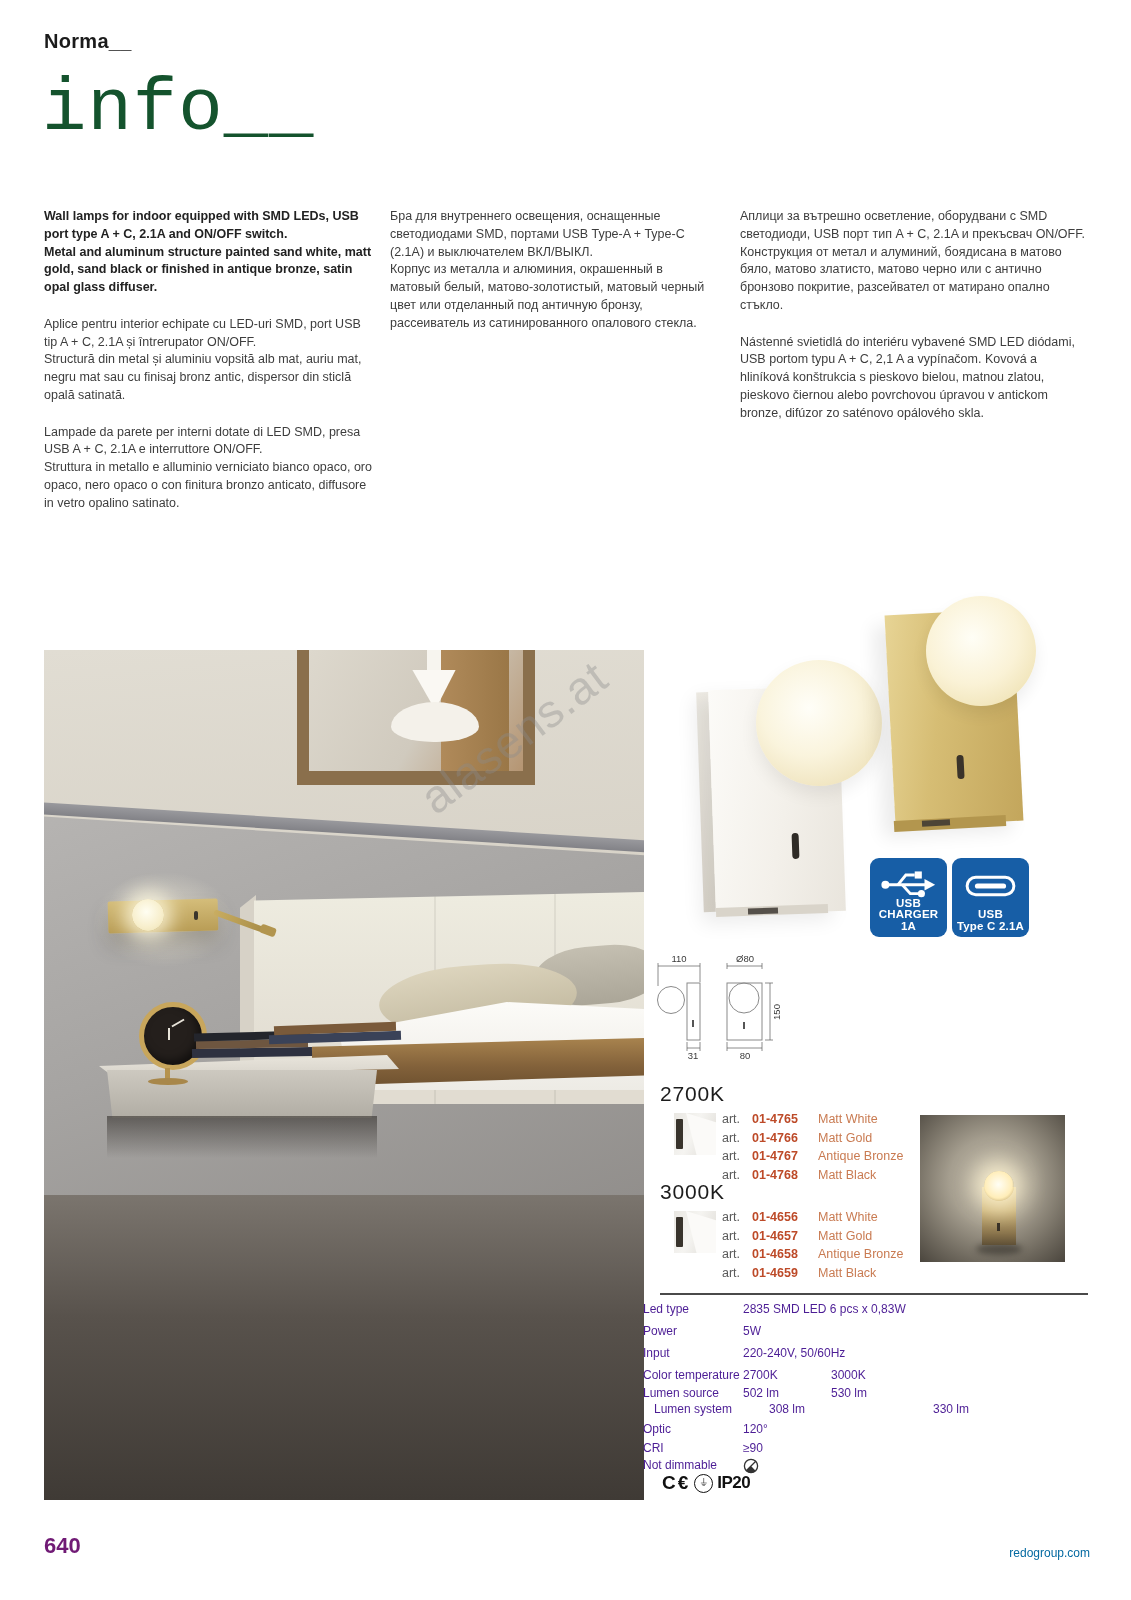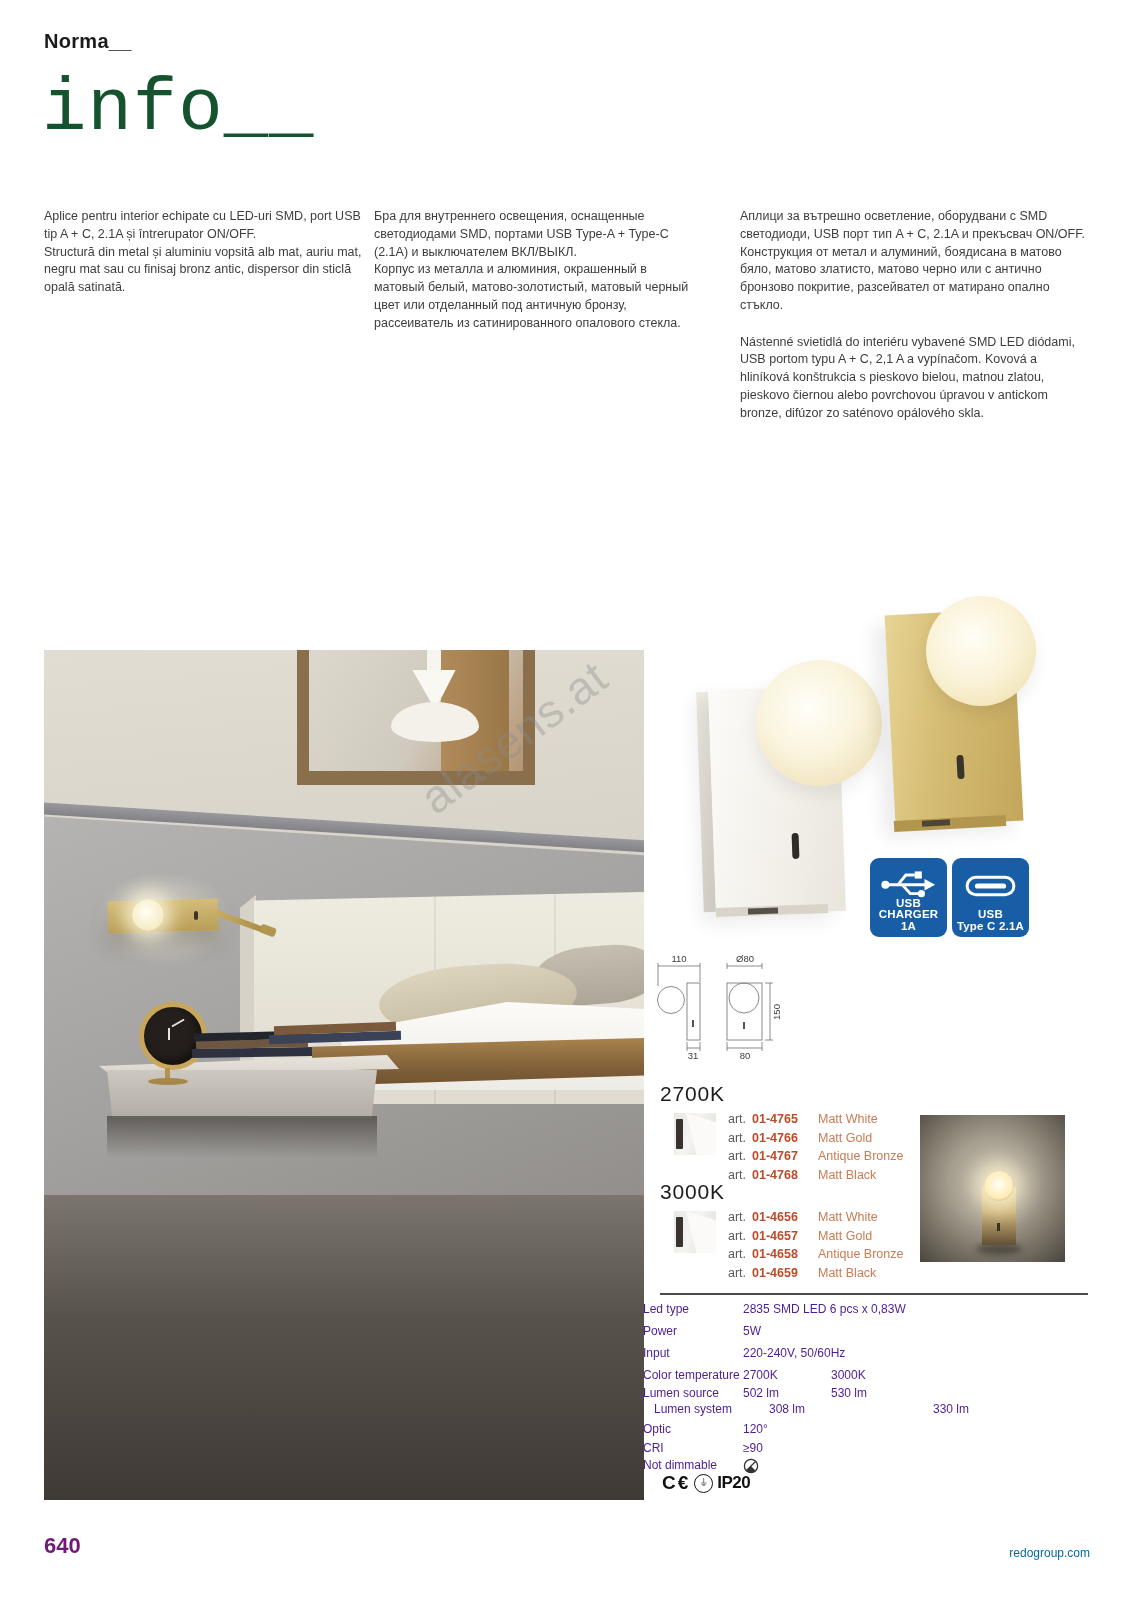--- a/index.html
+++ b/index.html
@@ -7,21 +7,21 @@
   .page{position:relative;width:1131px;height:1600px;background:#fff;margin:0 auto;overflow:hidden;}
 
   
   .brand{position:absolute;left:44px;top:30px;font-size:20px;font-weight:700;color:#1b1b1b;letter-spacing:.3px;}
   .title{position:absolute;left:42px;top:72px;font-size:74px;font-weight:200;color:#14532d;letter-spacing:1px;line-height:1;font-family:Liberation Mono, monospace;}
 
   
   .col{position:absolute;top:208px;font-size:12.5px;line-height:1.42;color:#3d3d3d;}
   .col p{margin:0 0 19px 0;white-space:pre-line;}
   .col1{left:44px;width:332px;}
-  .col2{left:374px;width:322px;}
+  .col2{left:390px;width:322px;}
   .col3{left:740px;width:348px;}
   .p-en{font-weight:700;color:#222;}
 
   
   .hero{position:absolute;left:44px;top:650px;width:600px;height:850px;overflow:hidden;background:#cfcabf;}
   .hero *{position:absolute;}
   .wall-top{left:0;top:0;width:100%;height:345px;background:linear-gradient(175deg,#e1ddd3 0%,#d8d3c8 65%,#d3cec3 100%);}
   .rail{left:-8px;top:152px;width:645px;height:12px;background:linear-gradient(180deg,#99999d,#828287);transform-origin:left center;transform:rotate(3.6deg);}
   .wall-mid{left:0;top:158px;width:100%;height:430px;background:linear-gradient(160deg,#b6b4b2 0%,#a6a4a2 45%,#8f8c89 100%);clip-path:polygon(0 2%,100% 11%,100% 100%,0 100%);}
   .floor{left:0;top:545px;width:100%;height:305px;background:linear-gradient(180deg,#7b756e 0%,#58524c 40%,#3f3a35 100%);}
@@ -92,21 +92,21 @@
   
   .temp-block{position:absolute;left:660px;width:260px;}
   .tb-2700{top:1082px;}
   .tb-3000{top:1180px;}
   .temp-h{margin:0 0 4px 0;font-size:21px;font-weight:400;color:#1c1c1c;letter-spacing:.8px;}
   .thumb{position:absolute;left:14px;top:31px;width:42px;height:42px;background:linear-gradient(115deg,#e9e7e2 0%,#f5f4f1 45%,#dcd9d3 100%);overflow:hidden;}
   .thumb-bar{position:absolute;left:2px;top:6px;width:7px;height:30px;background:#38332c;border-radius:1px;}
   .thumb-facet{position:absolute;left:12px;top:0;width:30px;height:42px;background:#fbfaf8;clip-path:polygon(0 0,100% 22%,100% 100%,35% 100%);}
   .rows{margin-left:62px;}
   .art-row{display:grid;grid-template-columns:30px 66px auto;align-items:baseline;line-height:18.6px;font-size:12.5px;}
-  .art-lbl{color:#5a5a5a;text-align:center;}
+  .art-lbl{color:#5a5a5a;}
   .art-code{color:#bd4a28;font-weight:700;}
   .art-finish{color:#c97b52;}
 
   
   .mini{position:absolute;left:920px;top:1115px;width:145px;height:147px;overflow:hidden;}
   .mini *{position:absolute;}
   .mini-bg{left:0;top:0;width:100%;height:100%;background:radial-gradient(circle at 50% 45%,#c3bcac 0%,#a59e8f 40%,#6f695e 75%,#4a453d 100%);}
   .mini-body{left:62px;top:72px;width:34px;height:58px;background:linear-gradient(180deg,#e3cf9a,#c9b075 40%,#8a744c 80%,#5f5036);}
   .mini-ball{left:64px;top:56px;width:30px;height:30px;border-radius:50%;background:radial-gradient(circle at 48% 45%,#fffef5,#ffedb8 60%,rgba(255,235,180,0) 78%);box-shadow:0 0 22px 10px rgba(255,244,210,.85);}
   .mini-toggle{left:77px;top:108px;width:3px;height:8px;background:#3a3227;}
@@ -132,22 +132,26 @@
 </style>
 </head>
 <body>
 
 <div class="page">
 
   <div class="brand">Norma__</div>
   <div class="title">info__</div>
 
   <div class="col col1">
+    <p class="p-en">Wall lamps for indoor equipped with SMD LEDs, USB port type A + C, 2.1A and ON/OFF switch.
+Metal and aluminum structure painted sand white, matt gold, sand black or finished in antique bronze, satin opal glass diffuser.</p>
     <p>Aplice pentru interior echipate cu LED-uri SMD, port USB tip A + C, 2.1A  și întrerupator ON/OFF.
 Structură din metal și aluminiu vopsită alb mat, auriu mat, negru mat sau cu finisaj bronz antic, dispersor din sticlă opală satinată.</p>
+    <p>Lampade da parete per interni dotate di LED SMD, presa USB A + C, 2.1A e interruttore ON/OFF.
+Struttura in metallo e alluminio verniciato bianco opaco, oro opaco, nero opaco o con finitura bronzo anticato, diffusore in vetro opalino satinato.</p>
   </div>
   <div class="col col2">
     <p>Бра для внутреннего освещения, оснащенные светодиодами SMD, портами USB Type-A + Type-C (2.1A) и выключателем ВКЛ/ВЫКЛ.
 Корпус из металла и алюминия, окрашенный в матовый белый, матово-золотистый, матовый черный цвет или отделанный под античную бронзу, рассеиватель из сатинированного опалового стекла.</p>
   </div>
   <div class="col col3">
     <p>Аплици за вътрешно осветление, оборудвани с SMD светодиоди, USB порт тип A + C, 2.1A и прекъсвач ON/OFF.
 Конструкция от метал и алуминий, боядисана в матово бяло, матово златисто, матово черно или с антично бронзово покритие, разсейвател от матирано опално стъкло.</p>
     <p>Nástenné svietidlá do interiéru vybavené SMD LED diódami, USB portom typu A + C, 2,1 A a vypínačom. Kovová a hliníková konštrukcia s pieskovo bielou, matnou zlatou, pieskovo čiernou alebo povrchovou úpravou v antickom bronze, difúzor zo saténovo opálového skla.</p>
   </div>

